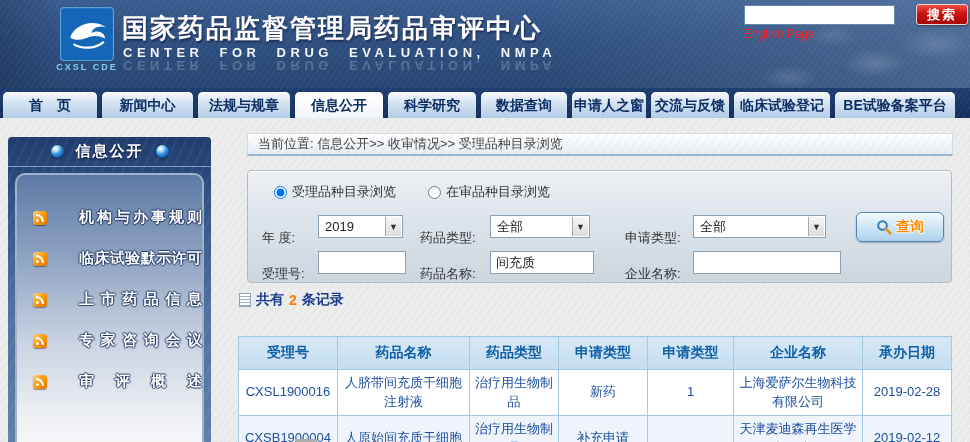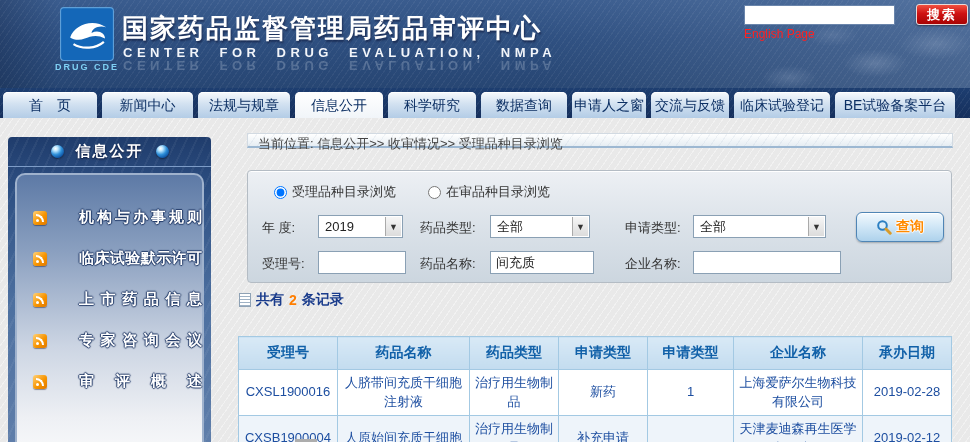--- a/index.html
+++ b/index.html
@@ -38,21 +38,21 @@
     color:#fff; font-size:13px; font-weight:bold; letter-spacing:2px; cursor:pointer;
     box-shadow:0 1px 2px rgba(0,0,0,.4); line-height:17px; }
   .english-link{ position:absolute; left:744px; top:27px; color:#ff2121; font-size:12px; cursor:pointer; text-decoration:none; }
 
   
   .nav{ position:absolute; left:0; top:88px; width:970px; height:30px; display:flex; gap:5px; padding-left:3px;
     background:
       repeating-linear-gradient(125deg, rgba(255,255,255,.06) 0 1px, transparent 1px 5px),
       linear-gradient(180deg,#1d3e70,#152f5c); }
   .tab{ margin-top:4px; height:26px; line-height:26px; text-align:center; flex:0 0 auto;
-    border-radius:5px 5px 0 0; color:#0c2f63; font-size:14px; font-weight:normal; cursor:pointer;
+    border-radius:5px 5px 0 0; color:#0c2f63; font-size:14px; font-weight:bold; cursor:pointer;
     background:linear-gradient(180deg,#f7fafd 0%, #d3e2f1 45%, #b3cce6 100%);
     box-shadow:inset 0 1px 0 rgba(255,255,255,.9); white-space:nowrap; overflow:hidden; }
   .tab:nth-child(1){width:94px}.tab:nth-child(2){width:91px}.tab:nth-child(3){width:92px}
   .tab:nth-child(4){width:88px}.tab:nth-child(5){width:88px}.tab:nth-child(6){width:86px}
   .tab:nth-child(7){width:74px}.tab:nth-child(8){width:78px}.tab:nth-child(9){width:96px}
   .tab:nth-child(10){width:120px}
   .tab.active{ background:linear-gradient(180deg,#ffffff,#f1f5f9); }
 
   
   .sidebar{ position:absolute; left:8px; top:137px; width:203px; height:305px;
@@ -78,37 +78,37 @@
   .rss::before{ content:""; position:absolute; left:3px; bottom:3px; width:3px; height:3px;
     background:#fff; border-radius:50%; }
   .rss::after{ content:""; position:absolute; left:3px; bottom:3px; width:6px; height:6px;
     border-top:2px solid #fff; border-right:2px solid #fff; border-radius:0 100% 0 0; }
   .side-label{ width:132px; color:#fff; font-size:15px; font-weight:bold;
     text-align:justify; text-align-last:justify;
     text-shadow:-1px 0 1px rgba(24,48,95,.85), 1px 0 1px rgba(24,48,95,.85),
                  0 -1px 1px rgba(24,48,95,.85), 0 1px 1px rgba(24,48,95,.85);margin-left:25px; }
 
   
-  .breadcrumb{ position:absolute; left:247px; top:133px; width:706px; height:15px;
+  .breadcrumb{ position:absolute; left:247px; top:133px; width:706px; height:23px;
     border:1px solid #d2dae2; border-bottom:2px solid #9db8d2;
     background:repeating-linear-gradient(125deg, rgba(150,170,195,.12) 0 1px, transparent 1px 7px),
                linear-gradient(180deg,#ffffff,#e6edf3);
     font-size:13px; color:#444; line-height:20px; padding-left:10px; }
 
   
   .filter{ position:absolute; left:247px; top:170px; width:705px; height:113px;
     border:1px solid #b4bcc4; border-radius:4px;
     background:linear-gradient(180deg,#edf0f4 0%, #dbe2e9 50%, #ccd6df 100%);
     box-shadow:inset 0 1px 0 #fff; }
   .radio-row{ position:absolute; left:26px; top:12px; display:flex; gap:32px; align-items:center; }
   .radio-row label{ display:flex; align-items:center; gap:5px; font-size:13px; color:#333; cursor:pointer; }
   .radio-row input{ width:13px; height:13px; }
   .frow{ position:absolute; left:0; width:705px; height:28px; }
   .frow.selects{ top:44px; } .frow.inputs{ top:80px; }
-  .flbl{ position:absolute; font-size:13px; color:#333; top:4px; white-space:nowrap; }
+  .flbl{ position:absolute; font-size:13px; color:#333; top:14px; white-space:nowrap; }
   .sel{ position:absolute; top:0; height:23px; background:#fff; border:1px solid #8aa0b4;
     font-size:13px; color:#222; line-height:21px; padding:0 20px 0 6px; cursor:pointer; }
   .sel .caret{ position:absolute; right:1px; top:1px; bottom:1px; width:16px; text-align:center;
     background:linear-gradient(180deg,#f6f6f6,#dcdcdc); border-left:1px solid #aaa;
     color:#333; font-size:9px; line-height:20px; }
   .fin{ position:absolute; top:0; height:23px; border:1px solid #8aa0b4; background:#fff;
     font-size:13px; padding:0 5px; color:#222; }
   .query-btn{ position:absolute; left:608px; top:-3px; width:88px; height:30px; cursor:pointer;
     border:1px solid #4f85b5; border-radius:6px;
     background:linear-gradient(180deg,#f2f9fe 0%, #cfe6f6 50%, #aed2ec 100%);
@@ -140,21 +140,21 @@
 
   <div class="header">
     <div class="pills"></div>
     <div class="logo-sq">
       <svg width="54" height="54" viewBox="0 0 48 48">
         <rect x="0.5" y="0.5" width="47" height="47" rx="3" fill="#1467b8" stroke="#5e9fd8" stroke-width="1"></rect>
         <path d="M9 27 C13 15 30 10 41 18 C34 16 29 19 28 23 C34 20 40 23 40 28 C33 24 27 26 22 28 C17 30 12 29 9 27 Z" fill="#ffffff"></path>
         <path d="M12 33 C20 38 32 37 39 31" stroke="#ffffff" stroke-width="2" fill="none"></path>
       </svg>
     </div>
-    <div class="logo-text">DRUG CDE</div>
+    <div class="logo-text">CXSL CDE</div>
     <div class="title-cn">国家药品监督管理局药品审评中心</div>
     <div class="title-en">CENTER FOR DRUG EVALUATION, NMPA</div>
     <div class="title-en reflect">CENTER FOR DRUG EVALUATION, NMPA</div>
     <input class="search-input" value="" style="">
     <button class="search-btn">搜索</button>
     <a class="english-link">English Page</a>
   </div>
 
   <div class="nav">
     <div class="tab">首　页</div>

